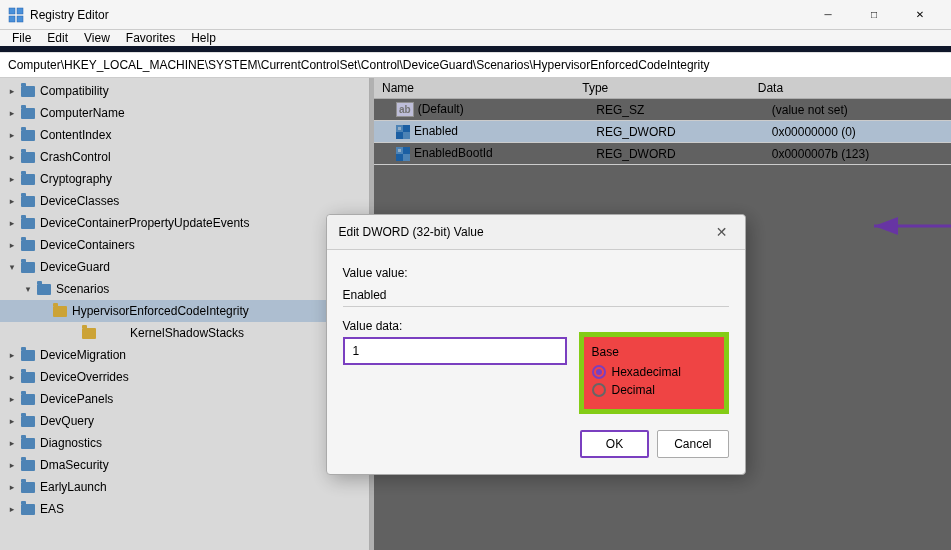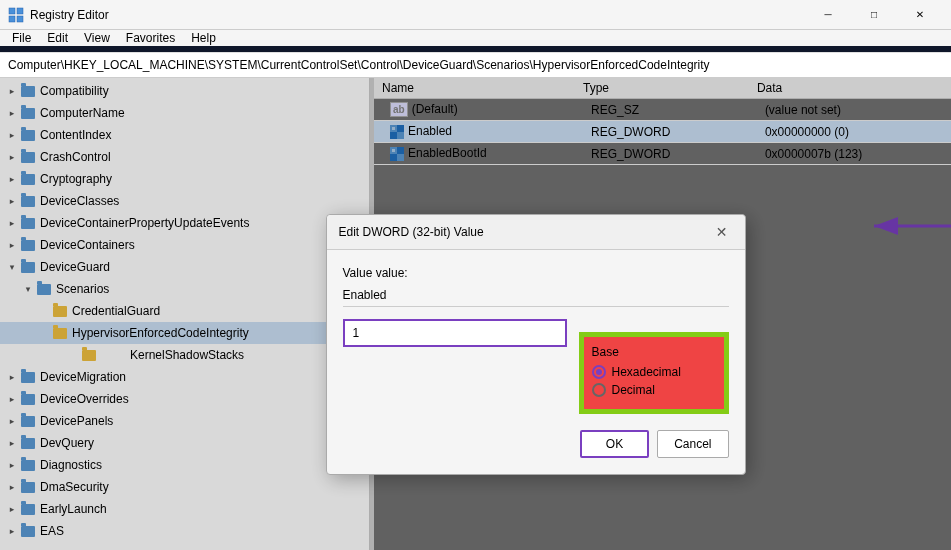--- a/index.html
+++ b/index.html
@@ -184,21 +184,21 @@
       padding: 3px 8px;
       border-bottom: 1px solid #ccc;
       background: #f0f0f0;
       font-weight: normal;
       font-size: 12px;
       color: #000;
       position: sticky;
       top: 0;
     }
     .registry-table td {
-      padding: 3px 16px;
+      padding: 3px 22px;
       border-bottom: 1px solid #f0f0f0;
       font-size: 12px;
       vertical-align: middle;
     }
     .registry-table tr.selected td { background: #cce0f5; }
 
     .reg-icon {
       display: inline-flex;
       align-items: center;
       margin-right: 4px;
@@ -492,27 +492,20 @@
             <div class="folder-blue"></div>
           </span>
           <span class="tree-label">DeviceGuard</span>
         </div>
         <div class="tree-item" style="padding-left: 20px;">
           <span class="tree-toggle">▾</span>
           <span class="folder-icon">
             <div class="folder-blue"></div>
           </span>
           <span class="tree-label">Scenarios</span>
-        </div>
-        <div class="tree-item" style="padding-left: 36px;">
-          <span class="tree-toggle"></span>
-          <span class="folder-icon">
-            <div class="folder-yellow"></div>
-          </span>
-          <span class="tree-label">CredentialGuard</span>
         </div>
         <div class="tree-item selected" style="padding-left: 36px;">
           <span class="tree-toggle"></span>
           <span class="folder-icon">
             <div class="folder-yellow"></div>
           </span>
           <span class="tree-label">HypervisorEnforcedCodeIntegrity</span>
         </div>
         <div class="tree-item" style="padding-left: 36px; gap: 29px;">
           <span class="tree-toggle"></span>
@@ -647,20 +640,21 @@
       <div class="modal-titlebar">
         <span class="modal-title">Edit DWORD (32-bit) Value</span>
         <button class="modal-close">✕</button>
       </div>
       <div class="modal-body">
         <div class="modal-field-label">Value value:</div>
         <div class="modal-field-value">Enabled</div>
 
         <div class="modal-row">
           <div class="modal-input-group">
+            <div class="modal-field-label">Value data:</div>
             <input class="modal-input" type="text" value="1" style="">
           </div>
           <div class="modal-base-group">
             <div class="modal-base-title">Base</div>
             <label class="radio-item">
               <div class="radio-circle selected"></div>
               <span class="radio-label">Hexadecimal</span>
             </label>
             <label class="radio-item">
               <div class="radio-circle"></div>

